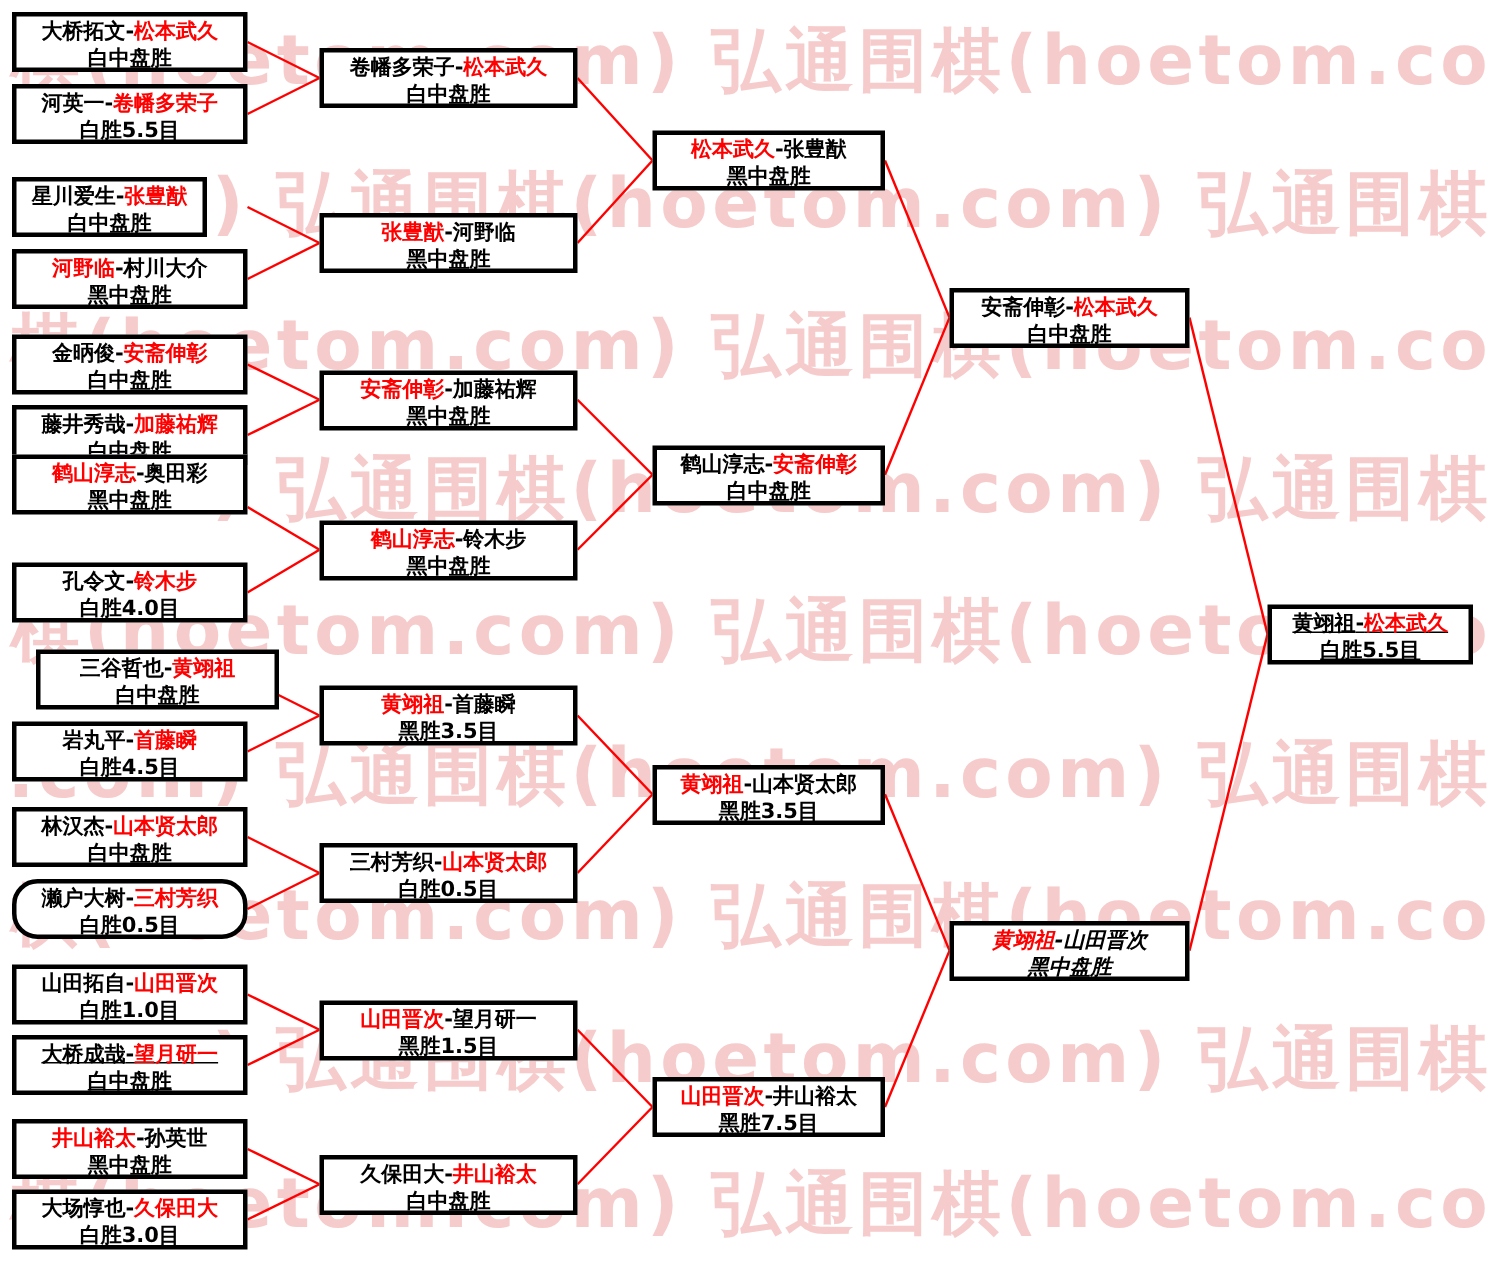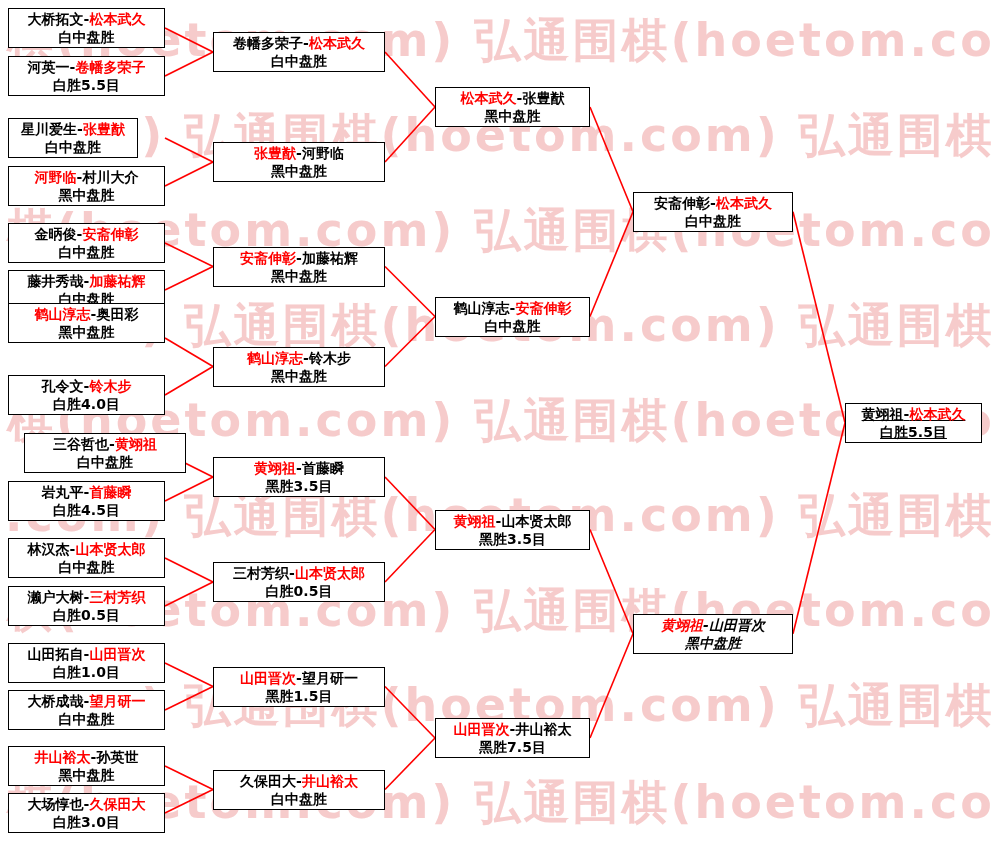--- a/index.html
+++ b/index.html
@@ -33,21 +33,21 @@
     left: 0;
     top: 0;
     z-index: 2;
   }
   .match-box {
     position: absolute;
     z-index: 3;
     box-sizing: border-box;
     height: 40px;
     background: #ffffff;
-    border: 1px solid #0369a1;
+    border: 3px solid #0369a1;
     text-align: center;
     font-size: 14px;
     font-weight: bold;
     line-height: 18px;
     padding-top: 1px;
     color: #000000;
     white-space: nowrap;
   }
   .match-line {
     height: 18px;
@@ -139,29 +139,29 @@
         <div class="match-line">白中盘胜</div>
       </div>
       <div class="match-box" style="left: 8px; top: 481px; width: 157px; border-color: rgb(0, 0, 0);">
         <div class="match-line"><span>岩丸平</span>-<span style="color: rgb(255, 0, 0);">首藤瞬</span></div>
         <div class="match-line">白胜4.5目</div>
       </div>
       <div class="match-box" style="left: 8px; top: 538px; width: 157px; border-color: rgb(0, 0, 0);">
         <div class="match-line"><span>林汉杰</span>-<span style="color: rgb(255, 0, 0);">山本贤太郎</span></div>
         <div class="match-line">白中盘胜</div>
       </div>
-      <div class="match-box" style="left: 8px; top: 586px; width: 157px; border-color: rgb(0, 0, 0);">
+      <div class="match-box" style="left: 8px; top: 586px; width: 157px; border-color: rgb(0, 0, 0); border-radius: 17px;">
         <div class="match-line"><span>濑户大树</span>-<span style="color: rgb(255, 0, 0);">三村芳织</span></div>
         <div class="match-line">白胜0.5目</div>
       </div>
       <div class="match-box" style="left: 8px; top: 643px; width: 157px; border-color: rgb(0, 0, 0);">
         <div class="match-line"><span>山田拓自</span>-<span style="color: rgb(255, 0, 0);">山田晋次</span></div>
         <div class="match-line">白胜1.0目</div>
       </div>
-      <div class="match-box" style="left: 8px; top: 690px; width: 157px; border-color: rgb(0, 0, 0);">
+      <div class="match-box" style="left: 8px; top: 690px; width: 157px; border-color: rgb(0, 0, 0); text-decoration: underline;">
         <div class="match-line"><span>大桥成哉</span>-<span style="color: rgb(255, 0, 0);">望月研一</span></div>
         <div class="match-line">白中盘胜</div>
       </div>
       <div class="match-box" style="left: 8px; top: 746px; width: 157px; border-color: rgb(0, 0, 0);">
         <div class="match-line"><span style="color: rgb(255, 0, 0);">井山裕太</span>-<span>孙英世</span></div>
         <div class="match-line">黑中盘胜</div>
       </div>
       <div class="match-box" style="left: 8px; top: 793px; width: 157px; border-color: rgb(0, 0, 0);">
         <div class="match-line"><span>大场惇也</span>-<span style="color: rgb(255, 0, 0);">久保田大</span></div>
         <div class="match-line">白胜3.0目</div>

